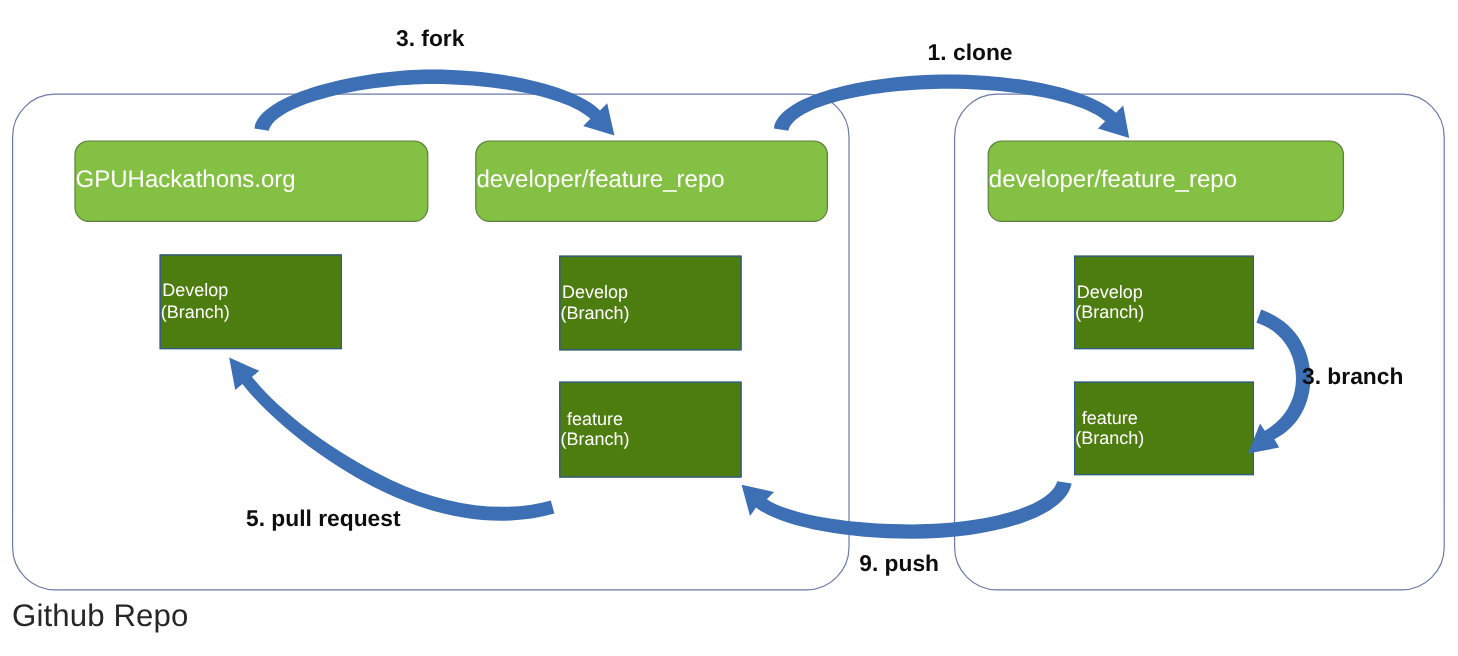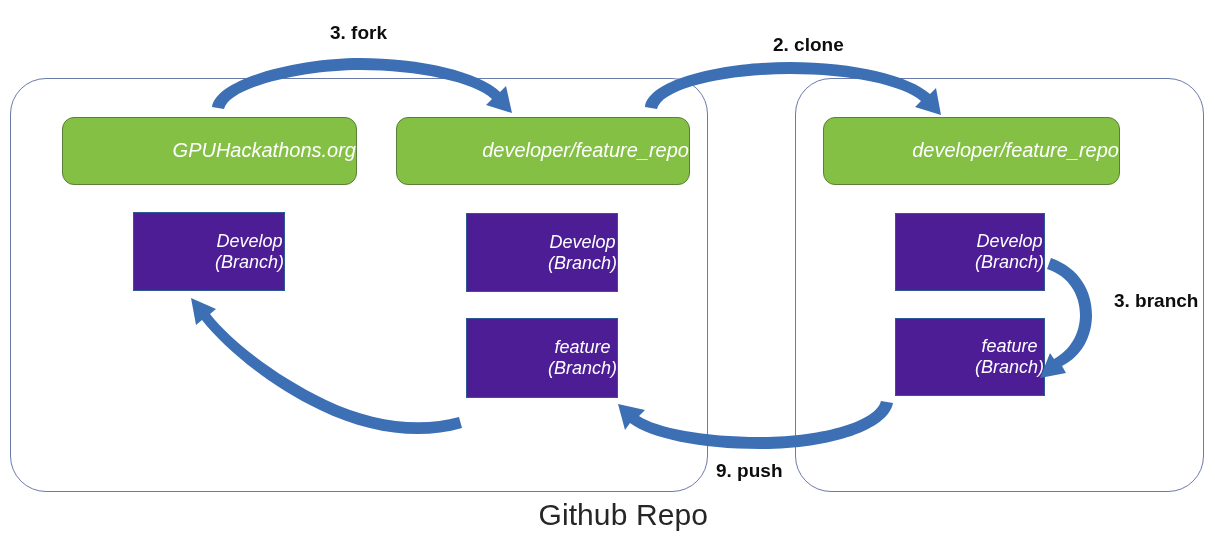--- a/index.html
+++ b/index.html
@@ -22,50 +22,49 @@
     border: 1.3px solid #6b7aa8;
     border-radius: 36px;
     background: transparent;
     box-sizing: border-box;
   }
   #github-container { left: 10px;  top: 78px; width: 698px; height: 414px; }
   #local-container  { left: 795px; top: 78px; width: 409px; height: 414px; }
 
   .repo-label {
     position: absolute;
-    font-size: 30px;
+    font-size: 26px;
     color: #262626;
     letter-spacing: 0.1px;
     white-space: nowrap;
-    text-align: right;
+    text-align: left;
   }
   #github-label { left: 10px;  top: 498px; width: 698px; }
   #local-label  { left: 795px; top: 498px; width: 409px; }
 
   .node {
     position: absolute;
     display: flex;
     align-items: center;
-    justify-content: flex-end;
+    justify-content: flex-start;
     text-align: center;
     color: #ffffff;
     box-sizing: border-box;
     line-height: 1.16;
-    font-style: italic;
   }
   .node.green {
     background: #84c044;
     border: 1.2px solid #5b7f3a;
     border-radius: 12px;
     font-size: 20px;
   }
   .node.blue {
-    background: #4c1d95;
+    background: #4d7c0f;
     border: 1.2px solid #2e5795;
-    font-size: 18px;
+    font-size: 15px;
   }
 
   
   #repo-upstream { left: 62px;  top: 117px; width: 295px; height: 68px; }
   #repo-fork     { left: 396px; top: 117px; width: 294px; height: 68px; }
   #repo-local    { left: 823px; top: 117px; width: 297px; height: 68px; }
 
   
   #gh-upstream-develop { left: 133px; top: 212px; width: 152px; height: 79px; }
   #gh-fork-develop     { left: 466px; top: 213px; width: 152px; height: 79px; }
@@ -75,21 +74,21 @@
 
   .step-label {
     position: absolute;
     font-size: 19px;
     font-weight: bold;
     color: #0d0d0d;
     white-space: nowrap;
   }
   #label-fork        { left: 330px; top: 22px; }
   #label-clone       { left: 773px; top: 34px; }
-  #label-branch      { left: 1085px; top: 290px; margin-left: 29px; }
+  #label-branch      { left: 1085px; top: 304px; }
   #label-push        { left: 716px; top: 460px; }
   #label-pullrequest { left: 205px;  top: 422px; }
 
   #arrow-layer {
     position: absolute;
     left: 0; top: 0;
     width: 1215px;
     height: 547px;
     pointer-events: none;
   }
@@ -198,19 +197,20 @@
         L 191,298
         L 216,309
         L 210,314
         C 232,342 276,376 326,400
         C 372,422 420,428 459,417
         Z"></path>
     </g>
   </svg>
 
   <div class="step-label" id="label-fork">3. fork</div>
-  <div class="step-label" id="label-clone">2. clone</div>
+  <div class="step-label" id="label-clone">1. clone</div>
   <div class="step-label" id="label-branch">3. branch</div>
   <div class="step-label" id="label-push">9. push</div>
+  <div class="step-label" id="label-pullrequest">5. pull request</div>
 
   <div class="repo-label" id="github-label">Github Repo</div>
 
 </div>
 
 </body></html>

